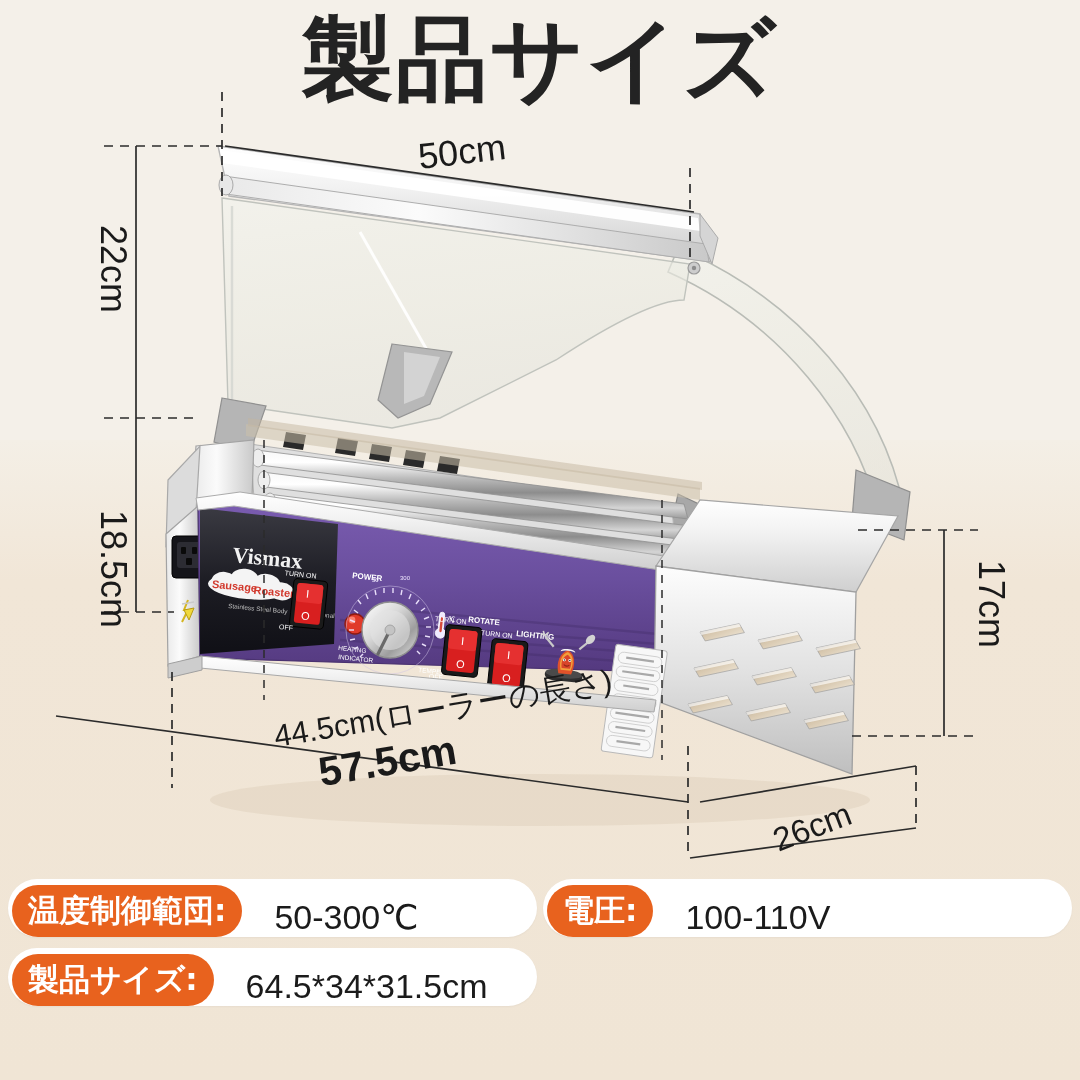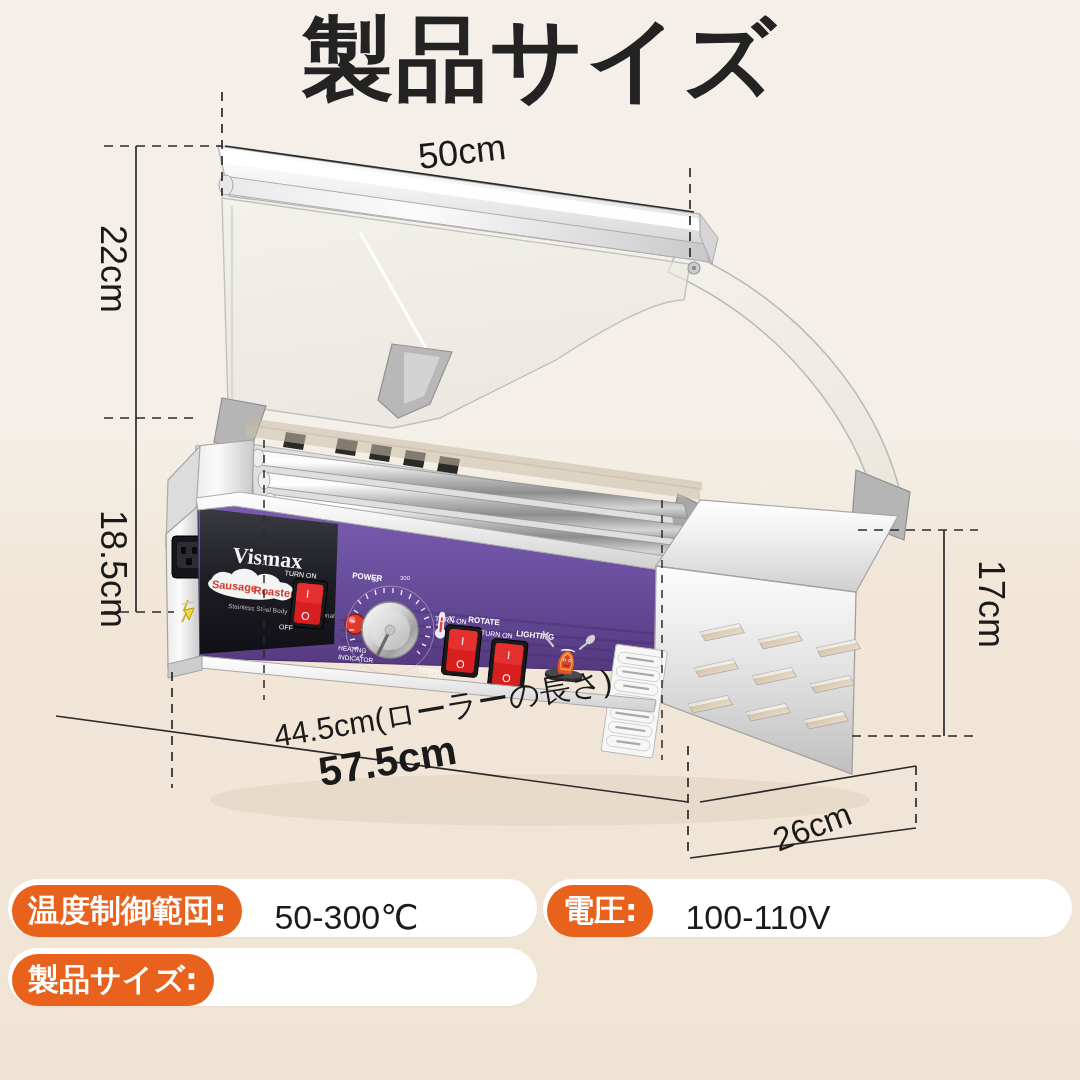--- a/index.html
+++ b/index.html
@@ -446,14 +446,15 @@
   <div class="spec-row">
     <div class="spec-badge">温度制御範団:</div>
     <div class="spec-value">50-300℃</div>
   </div>
   <div class="spec-row">
     <div class="spec-badge">電圧:</div>
     <div class="spec-value">100-110V</div>
   </div>
   <div class="spec-row">
     <div class="spec-badge">製品サイズ:</div>
+    <div class="spec-value">64.5*34*31.5cm</div>
   </div>
 </div>
 
 </body></html>

